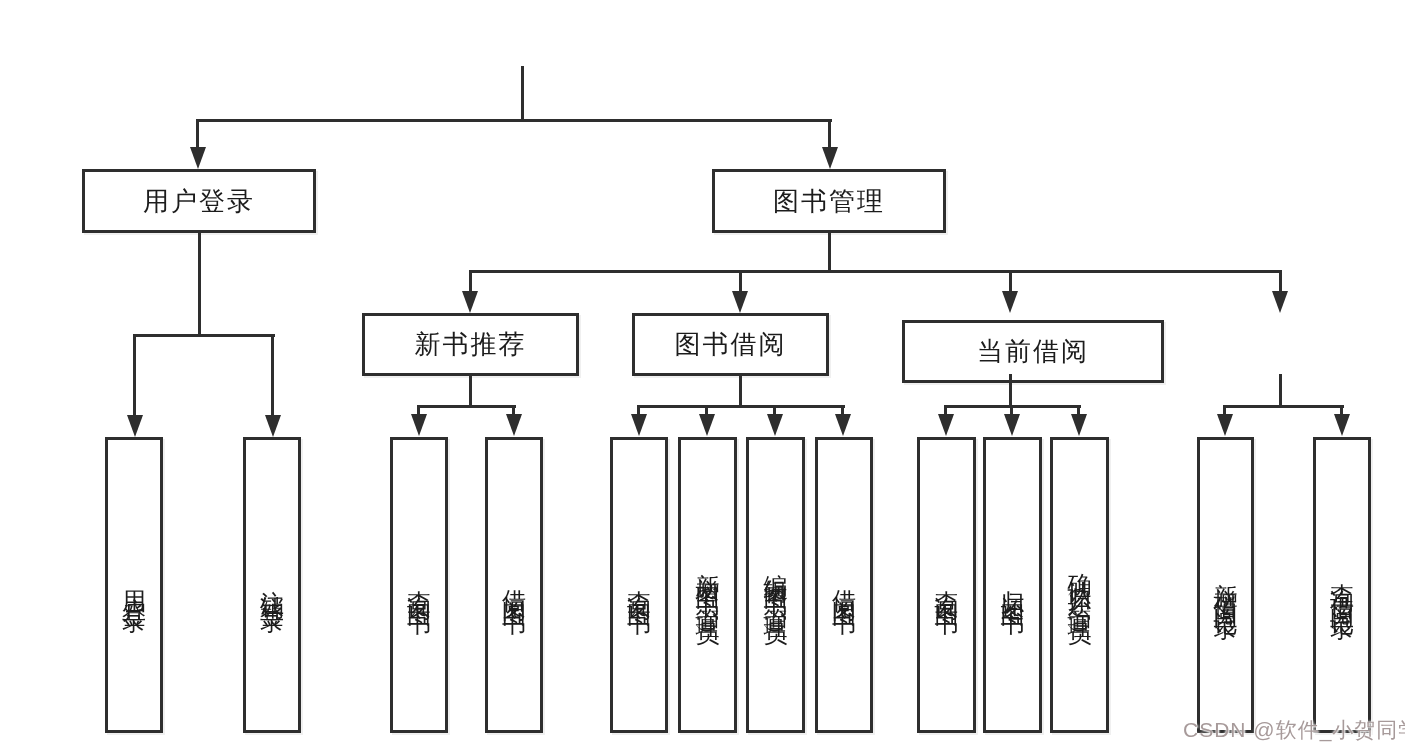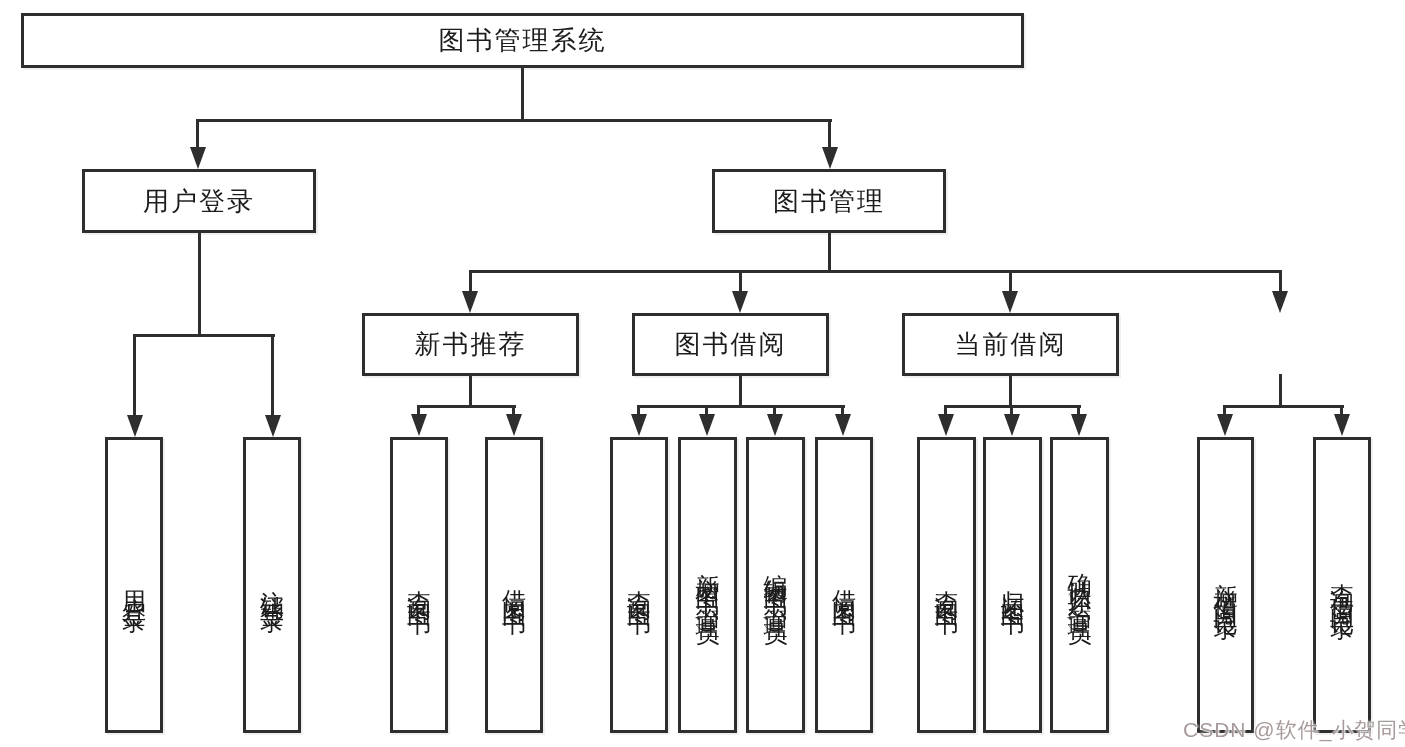--- a/index.html
+++ b/index.html
@@ -31,28 +31,27 @@
     font-size:21px;letter-spacing:1px;color:var(--watermark,#a79a9a);
     text-shadow:0 0 2px #fff,0 0 3px #fff,1px 1px 2px #fff;
     white-space:nowrap;z-index:10;
   }
 </style>
 </head>
 <body>
 
 <div class="canvas">
 
-  <div class="box h" style="left:21px;top:13px;width:1003px;height:55px">图书管理系统</div>
 
   <div class="box h" style="left:82px;top:169px;width:234px;height:64px">用户登录</div>
   <div class="box h" style="left:712px;top:169px;width:234px;height:64px">图书管理</div>
 
   <div class="box h" style="left:362px;top:313px;width:217px;height:63px">新书推荐</div>
   <div class="box h" style="left:632px;top:313px;width:197px;height:63px">图书借阅</div>
-  <div class="box h" style="left:902px;top:313px;width:217px;height:63px">当前借阅</div>
+  <div class="box h" style="left:902px;top:320px;width:262px;height:63px">当前借阅</div>
 
   <div class="box v" style="left:105px;top:437px;width:58px;height:296px">
     <span class="vtext">用户登录</span>
     </div>
   <div class="box v" style="left:243px;top:437px;width:58px;height:296px">
     <span class="vtext">注销登录</span>
     </div>
 
   <div class="box v" style="left:390px;top:437px;width:58px;height:296px">
     <span class="vtext">查询图书</span>

